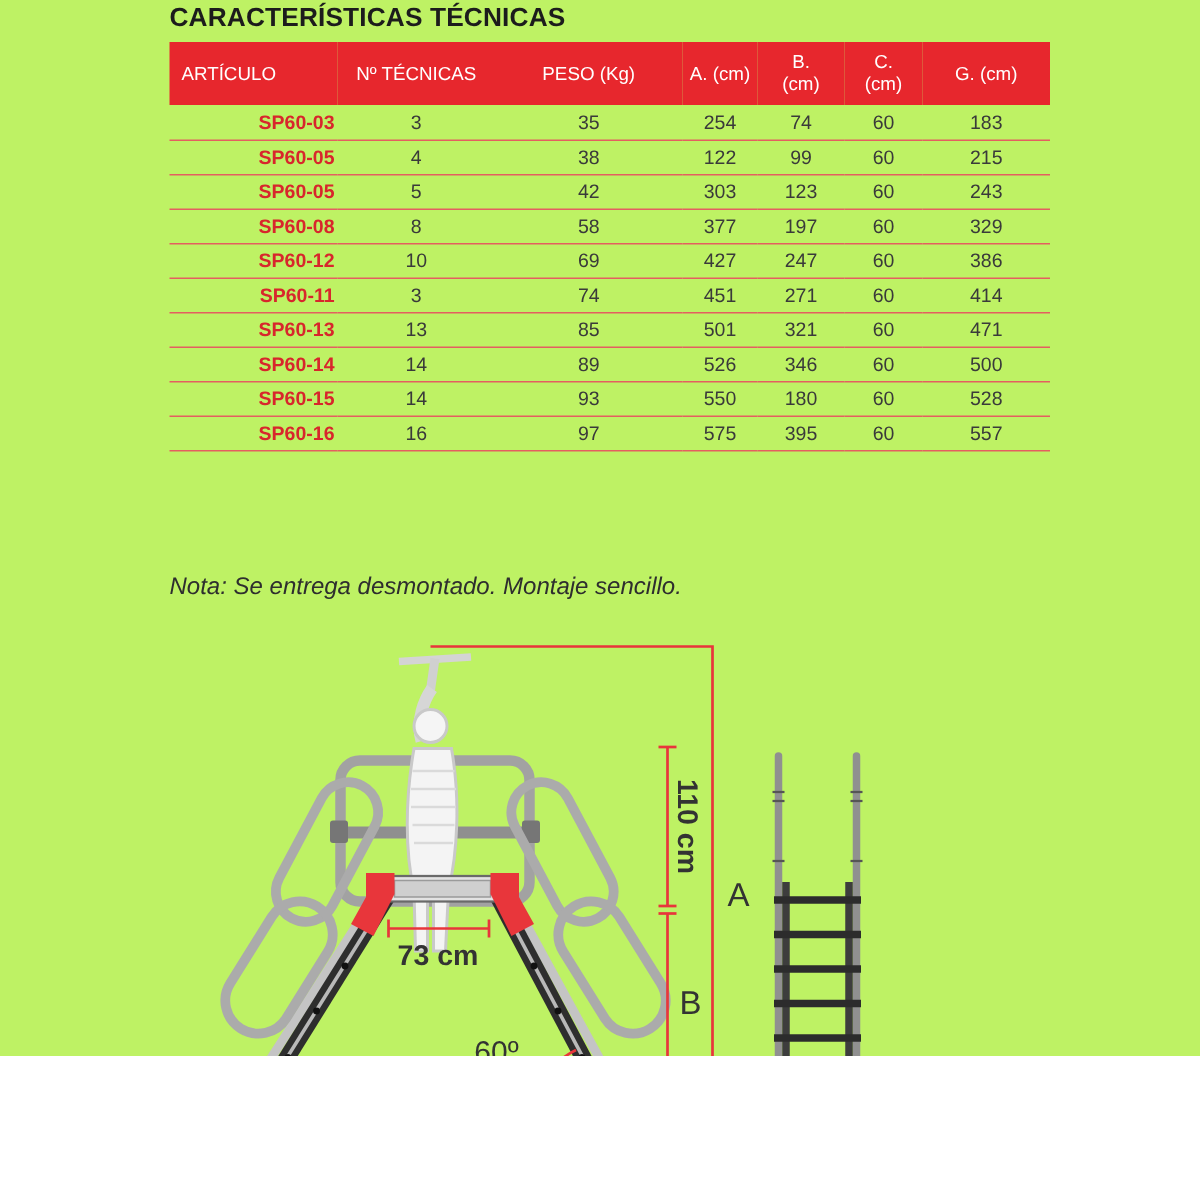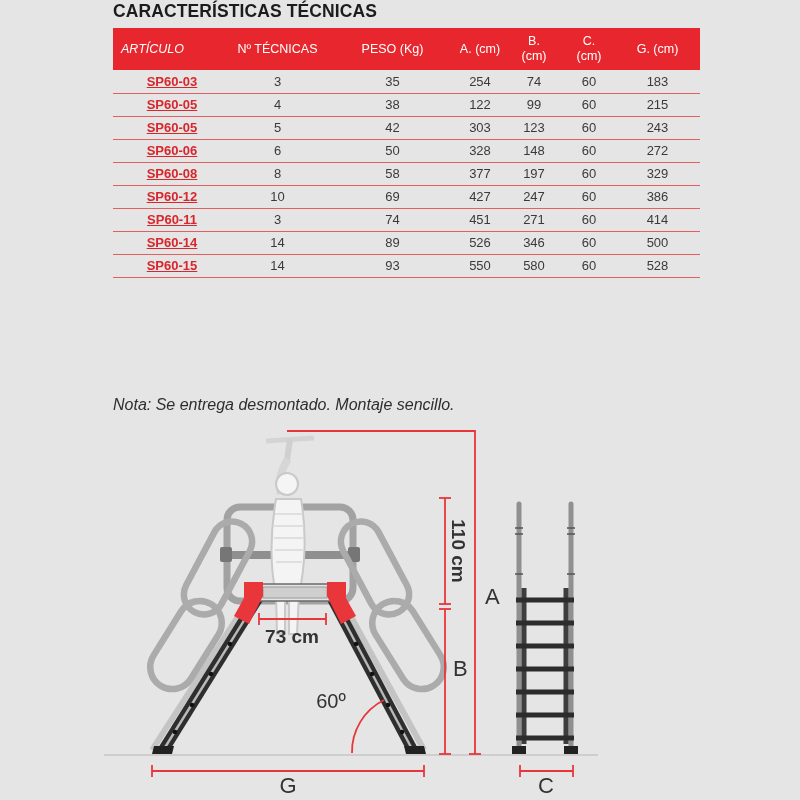--- a/index.html
+++ b/index.html
@@ -5,50 +5,49 @@
   :root{
     --accent:#e7272d;
     --rowline:#e45f60;
     --code:#d8262c;
     --dim:#e8363b;
     --ink:#3a3a3a;
   }
   *{box-sizing:border-box;}
   html,body{margin:0;padding:0;background:#ffffff;}
   .page{
-    position:relative;width:800px;height:800px;background:#e5e5e5;
+    position:relative;width:800px;height:704px;background:#bef264;
     font-family:"Liberation Sans",sans-serif;overflow:hidden;
   }
   .page-title{
     position:absolute;left:113px;top:1px;margin:0;
     font-size:17.5px;font-weight:700;color:#1c1c1c;letter-spacing:.1px;
   }
   table.spec{
     position:absolute;left:113px;top:28px;width:587px;
     border-collapse:collapse;table-layout:fixed;
   }
   table.spec thead th{
     background:var(--accent);color:#fff;font-weight:400;font-size:12.5px;
     height:42px;text-align:center;vertical-align:middle;padding:0 2px;line-height:1.2;
   }
-  table.spec thead th.c-art{text-align:left;padding-left:8px;font-style:italic;}
+  table.spec thead th.c-art{text-align:left;padding-left:8px;}
   table.spec thead th.narrow span{display:inline-block;max-width:30px;}
   table.spec tbody td{
     height:23px;padding:0 2px;font-size:13px;color:var(--ink);
     text-align:center;vertical-align:middle;line-height:1;
     border-bottom:1.4px solid var(--rowline);
   }
   table.spec tbody td.c-art{
-    text-align:center;padding-left:8px;color:var(--code);font-weight:700;
+    text-align:right;padding-left:8px;color:var(--code);font-weight:700;
     white-space:nowrap;
-    text-decoration:underline;
   }
   .cam{vertical-align:-4px;margin-left:22px;}
   .note{
-    position:absolute;left:113px;top:396px;margin:0;
+    position:absolute;left:113px;top:383px;margin:0;
     font-style:italic;font-size:16px;color:#2e2e2e;
   }
   svg.diagram{position:absolute;left:0;top:428px;}
   svg text{font-family:"Liberation Sans",sans-serif;fill:#333;}
 </style>
 </head>
 <body>
 
 <div class="page">
 
@@ -97,29 +96,20 @@
         <tr>
           <td class="c-art"><span>SP60-05</span></td>
           <td>5</td>
           <td>42</td>
           <td>303</td>
           <td>123</td>
           <td>60</td>
           <td>243</td>
         </tr>
         <tr>
-          <td class="c-art"><span>SP60-06</span></td>
-          <td>6</td>
-          <td>50</td>
-          <td>328</td>
-          <td>148</td>
-          <td>60</td>
-          <td>272</td>
-        </tr>
-        <tr>
           <td class="c-art"><span>SP60-08</span></td>
           <td>8</td>
           <td>58</td>
           <td>377</td>
           <td>197</td>
           <td>60</td>
           <td>329</td>
         </tr>
         <tr>
           <td class="c-art"><span>SP60-12</span></td>
@@ -133,36 +123,54 @@
         <tr>
           <td class="c-art"><span>SP60-11</span></td>
           <td>3</td>
           <td>74</td>
           <td>451</td>
           <td>271</td>
           <td>60</td>
           <td>414</td>
         </tr>
         <tr>
+          <td class="c-art"><span>SP60-13</span></td>
+          <td>13</td>
+          <td>85</td>
+          <td>501</td>
+          <td>321</td>
+          <td>60</td>
+          <td>471</td>
+        </tr>
+        <tr>
           <td class="c-art"><span>SP60-14</span></td>
           <td>14</td>
           <td>89</td>
           <td>526</td>
           <td>346</td>
           <td>60</td>
           <td>500</td>
         </tr>
         <tr>
           <td class="c-art"><span>SP60-15</span></td>
           <td>14</td>
           <td>93</td>
           <td>550</td>
-          <td>580</td>
+          <td>180</td>
           <td>60</td>
           <td>528</td>
+        </tr>
+        <tr>
+          <td class="c-art"><span>SP60-16</span></td>
+          <td>16</td>
+          <td>97</td>
+          <td>575</td>
+          <td>395</td>
+          <td>60</td>
+          <td>557</td>
         </tr>
       </tbody>
   </table>
 
   <p class="note">Nota: Se entrega desmontado. Montaje sencillo.</p>
 
   <svg class="diagram" width="800" height="372" viewBox="0 0 800 372">
 
     <line x1="104" y1="327" x2="598" y2="327" stroke="#c6c6c6" stroke-width="1.5"></line>
 

